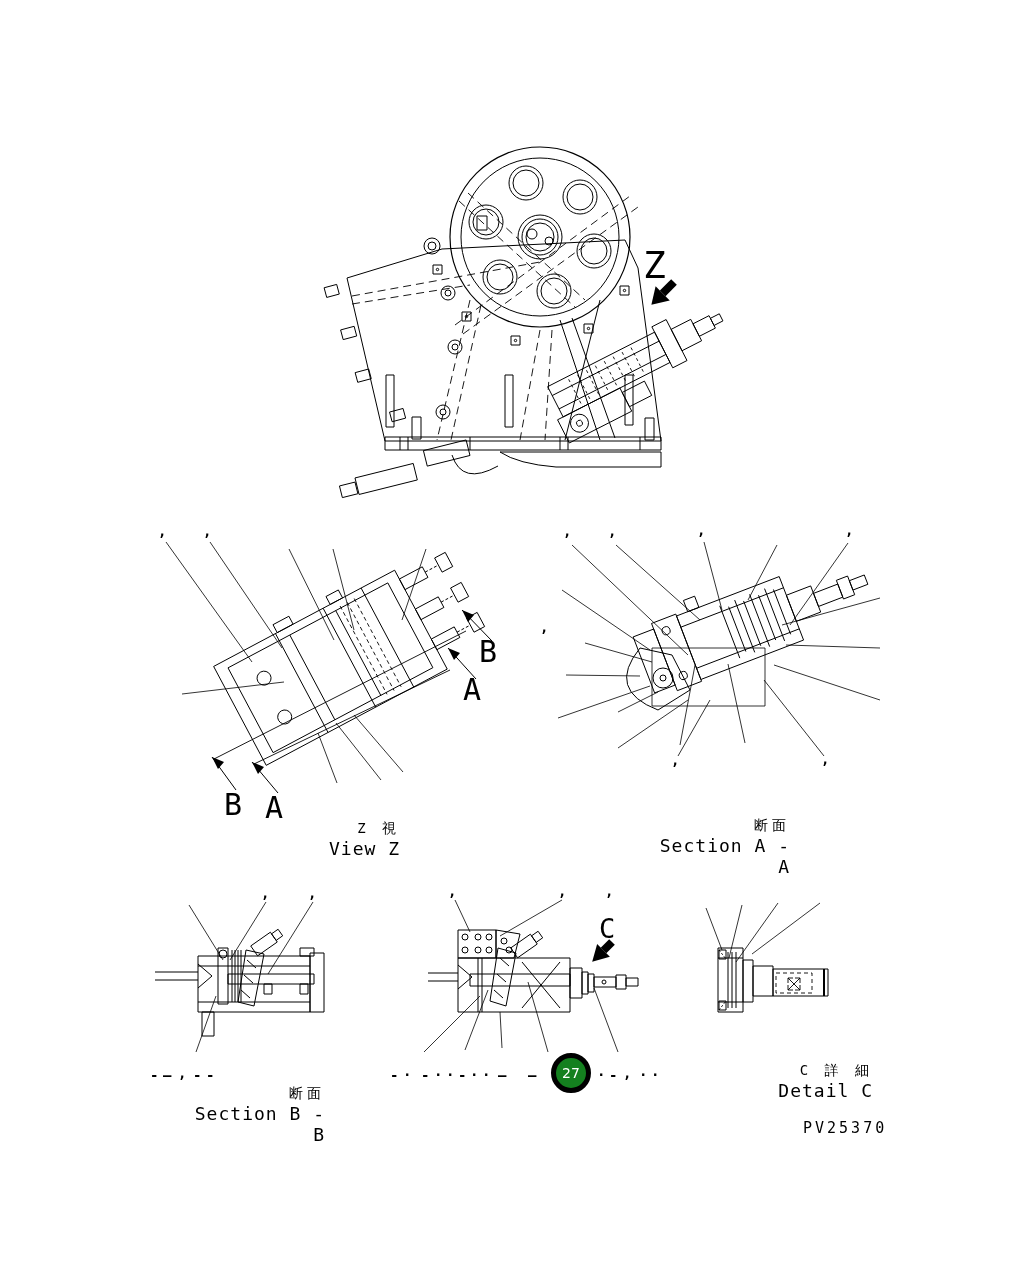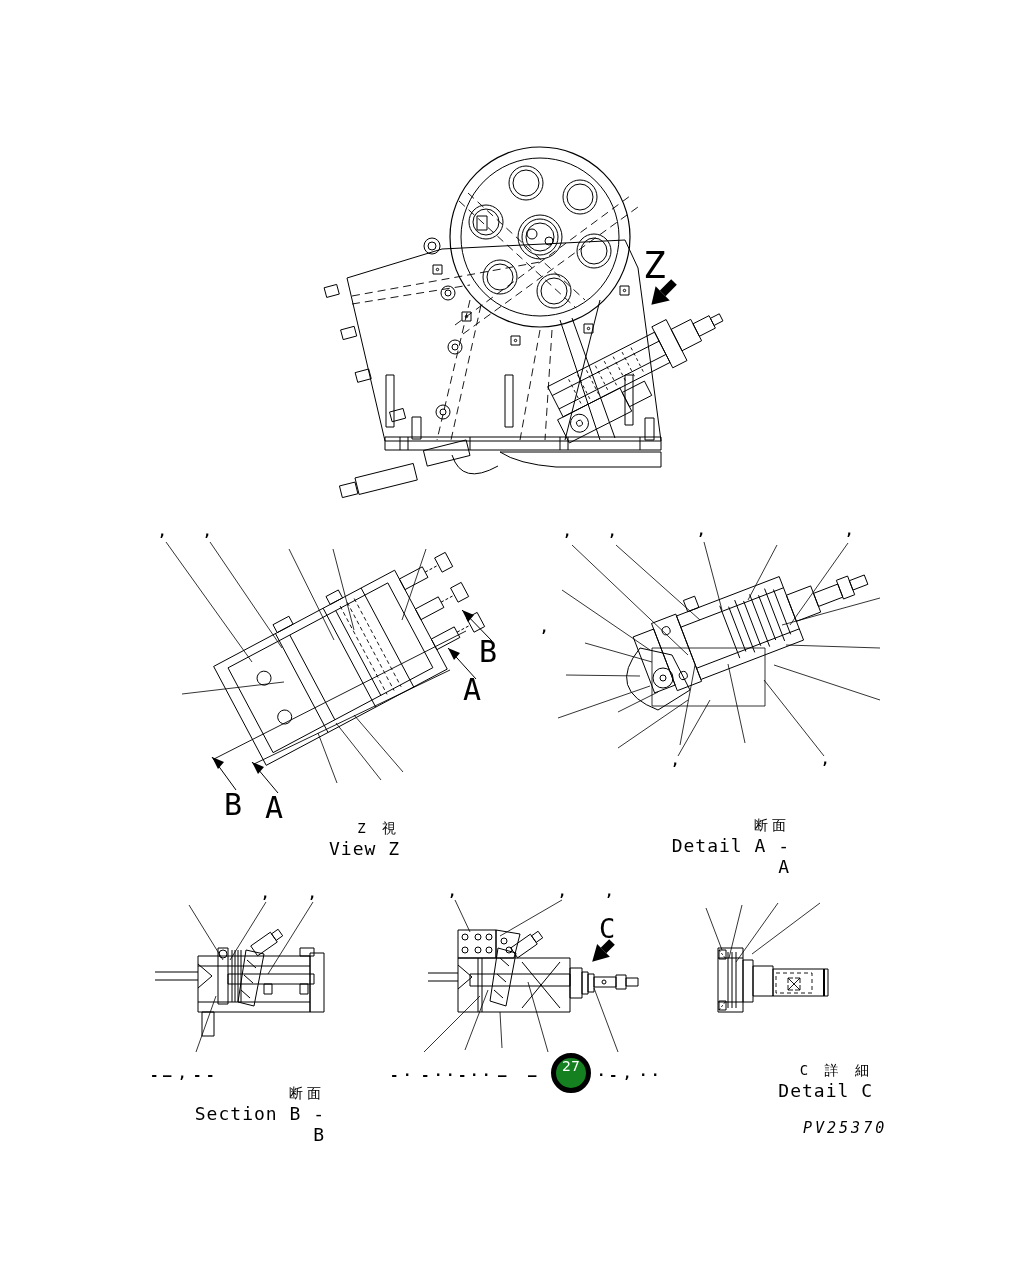--- a/index.html
+++ b/index.html
@@ -7,23 +7,23 @@
         font-family:"DejaVu Sans Mono","Liberation Mono",monospace;color:#000;}
   svg.art{position:absolute;left:0;top:0;}
   svg.art *{vector-effect:non-scaling-stroke;}
   .lbl{position:absolute;white-space:pre;line-height:1;}
   .big{font-size:30px;font-weight:400;}
   .cap-ja{font-size:14px;letter-spacing:4px;}
   .cap-en{font-size:18px;letter-spacing:1px;}
   .mk{position:absolute;font-size:14px;font-weight:700;line-height:1;}
   .cap{position:absolute;text-align:right;}
   #badge{position:absolute;left:551px;top:1053px;width:30px;height:30px;background:#14801f;
-         border:5px solid #000;border-radius:50%;display:flex;justify-content:center;
+         border:5px solid #000;border-radius:50%;display:flex;align-items:center;justify-content:center;
          color:#fff;font-size:14px;font-family:"DejaVu Sans","Liberation Sans",sans-serif;}
-  #pv{position:absolute;left:803px;top:1121px;font-size:15px;letter-spacing:3px;font-style:italic;}
+  #pv{position:absolute;left:803px;top:1121px;font-size:15px;letter-spacing:3px;}
 </style>
 </head>
 <body>
 
 <div id="page">
 
 <svg class="art" width="1025" height="1285" viewBox="0 0 1025 1285" stroke="#000" fill="none" stroke-width="1">
 
   <g>
     <polygon points="347,278 442,249 625,240 638,268 661,441 385,441"></polygon>
@@ -377,21 +377,21 @@
 <span class="lbl big" style="left:224px;top:790px;">B</span>
 <span class="lbl big" style="left:265px;top:793px;">A</span>
 <span class="lbl" style="left:599px;top:915px;font-size:27px;">C</span>
 
 <div class="cap" style="left:270px;top:820px;width:130px;">
   <div class="cap-ja">Z  視</div>
   <div class="cap-en">View Z</div>
 </div>
 <div class="cap" style="left:655px;top:817px;width:135px;">
   <div class="cap-ja">断面</div>
-  <div class="cap-en">Detail A - A</div>
+  <div class="cap-en">Section A - A</div>
 </div>
 <div class="cap" style="left:190px;top:1085px;width:135px;">
   <div class="cap-ja">断面</div>
   <div class="cap-en">Section B - B</div>
 </div>
 <div class="cap" style="left:748px;top:1062px;width:125px;">
   <div class="cap-ja">C 詳 細</div>
   <div class="cap-en">Detail C</div>
 </div>
 

